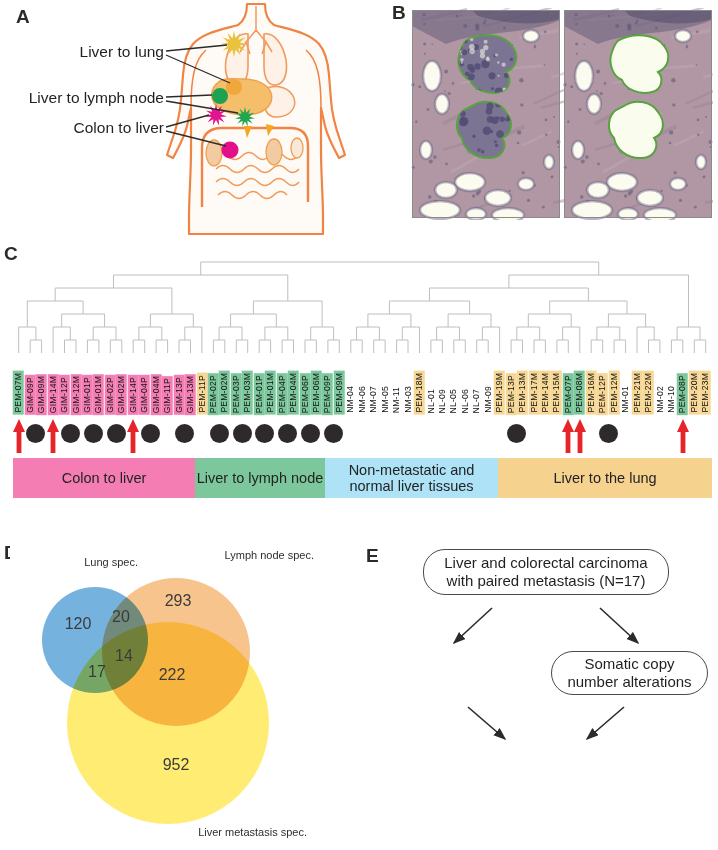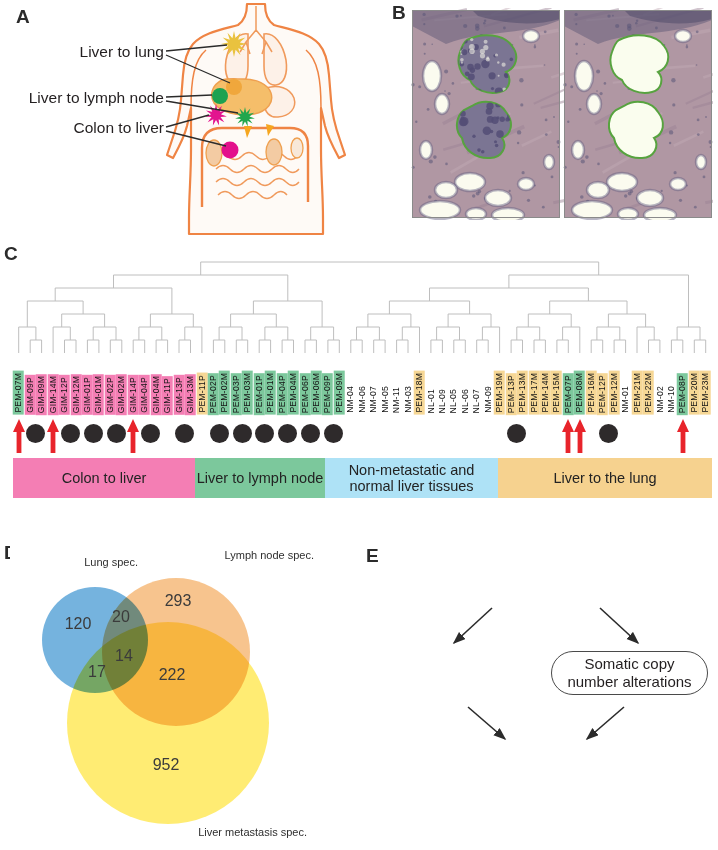--- a/index.html
+++ b/index.html
@@ -796,22 +796,23 @@
   </svg>
   <div class="vlabel" style="left:28px;top:556px;width:110px">Lung spec.</div>
   <div class="vlabel" style="left:164px;top:549px;width:150px">Lymph node spec.</div>
   <div class="vlabel" style="left:92px;top:826px;width:215px">Liver metastasis spec.</div>
   <div class="vnum" style="left:78px;top:624px">120</div>
   <div class="vnum" style="left:121px;top:617px">20</div>
   <div class="vnum" style="left:178px;top:601px">293</div>
   <div class="vnum" style="left:124px;top:656px">14</div>
   <div class="vnum" style="left:97px;top:672px">17</div>
   <div class="vnum" style="left:172px;top:675px">222</div>
-  <div class="vnum" style="left:166px;top:765px">952</div>
+  <div class="vnum" style="left:176px;top:765px">952</div>
 
+  <div class="ebox" style="left:423px;top:549px;width:246px;height:46px">Liver and colorectal carcinoma with paired metastasis (N=17)</div>
   <div class="ebox" style="left:551px;top:651px;width:157px;height:44px">Somatic copy number alterations</div>
   <svg id="flowArrows" style="left:350px;top:530px" width="368" height="300" viewBox="0 0 368 300">
     <defs>
       <marker id="ah" markerWidth="10" markerHeight="8" refX="7" refY="3" orient="auto">
         <path d="M0,0 L8,3 L0,6 Z" fill="#2b2b2b"></path>
       </marker>
     </defs>
     <g stroke="#2b2b2b" stroke-width="1.6">
       <line x1="142" y1="78" x2="104" y2="113" marker-end="url(#ah)"></line>
       <line x1="250" y1="78" x2="288" y2="113" marker-end="url(#ah)"></line>

